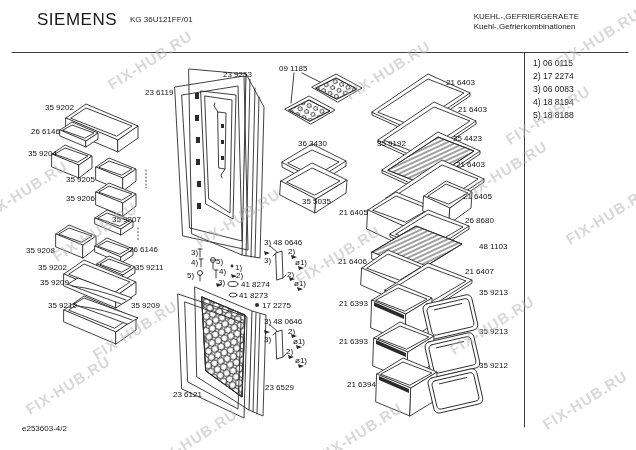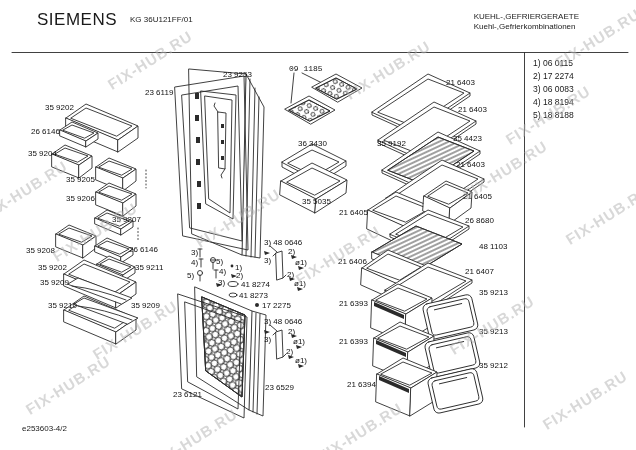--- a/index.html
+++ b/index.html
@@ -283,21 +283,21 @@
       <span class="part-label" style="left: 64px; top: 215px; padding-left: 48px;">35 9207</span>
       <span class="part-label" style="left: 26px; top: 236px; margin-top: 10px;">35 9208</span>
       <span class="part-label" style="left: 129px; top: 245px;">26 6146</span>
       <span class="part-label" style="left: 38px; top: 263px;">35 9202</span>
       <span class="part-label" style="left: 135px; top: 263px;">35 9211</span>
       <span class="part-label" style="left: 40px; top: 278px;">35 9209</span>
       <span class="part-label" style="left: 48px; top: 301px;">35 9210</span>
       <span class="part-label" style="left: 131px; top: 301px;">35 9209</span>
       <span class="part-label" style="left: 145px; top: 88px;">23 6119</span>
       <span class="part-label" style="left: 223px; top: 70px;">23 9253</span>
-      <span class="part-label" style="left: 289px; top: 64px; font-family: Liberation Mono, monospace;">09 1185</span>
+      <span class="part-label" style="left: 279px; top: 64px;">09 1185</span>
       <span class="part-label" style="left: 298px; top: 139px;">36 3430</span>
       <span class="part-label" style="left: 345px; top: 139px; padding-left: 32px;">35 9192</span>
       <span class="part-label" style="left: 286px; top: 197px; padding-left: 16px;">35 5035</span>
       <span class="part-label" style="left: 173px; top: 390px;">23 6121</span>
       <span class="part-label" style="left: 265px; top: 383px;">23 6529</span>
       <span class="part-label" style="left: 446px; top: 78px;">21 6403</span>
       <span class="part-label" style="left: 458px; top: 105px;">21 6403</span>
       <span class="part-label" style="left: 453px; top: 134px;">35 4423</span>
       <span class="part-label" style="left: 456px; top: 160px;">21 6403</span>
       <span class="part-label" style="left: 339px; top: 208px;">21 6405</span>

